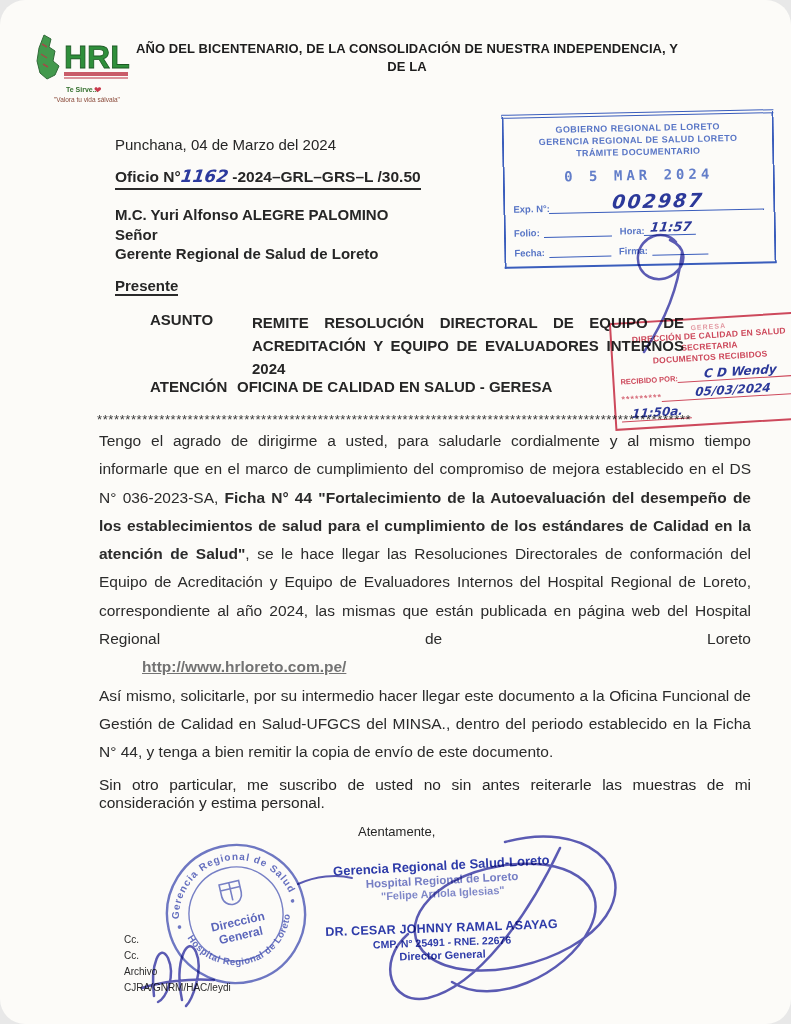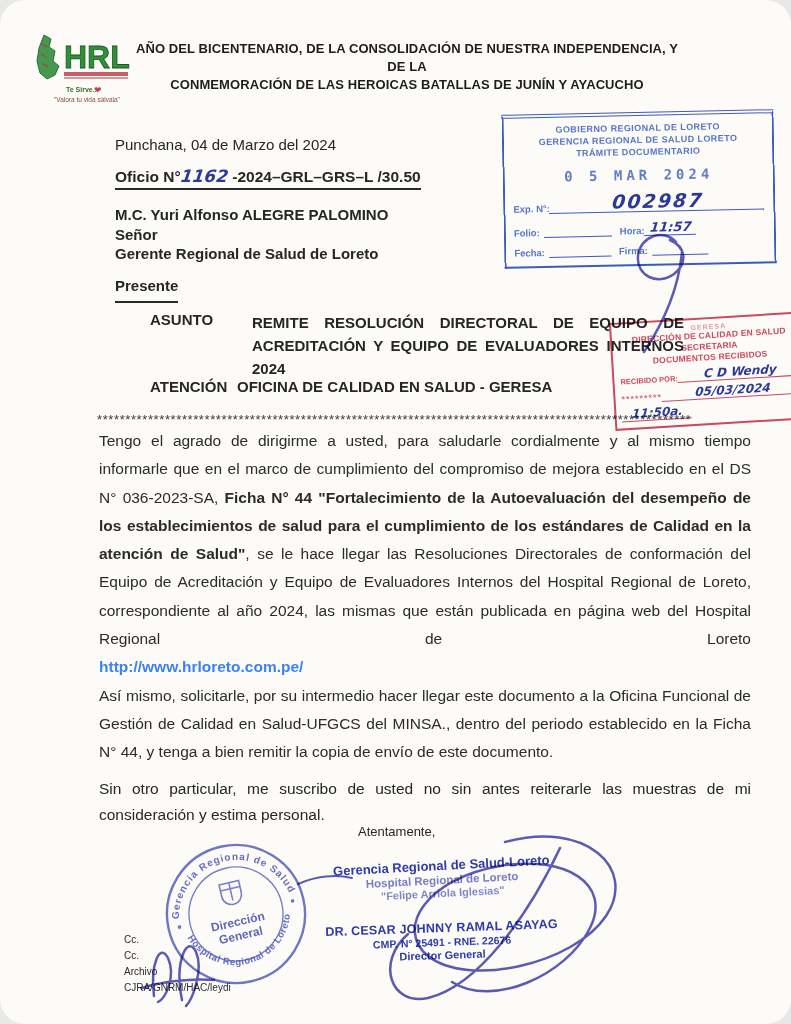--- a/index.html
+++ b/index.html
@@ -13,34 +13,34 @@
        line-height:18px;color:#1d1d1d;letter-spacing:.1px;}
 
   
   .place-date{left:115px;top:136px;font-size:15px;}
   .oficio{left:115px;top:166px;font-size:15.5px;font-weight:700;border-bottom:2px solid #2a2a2a;
           padding-bottom:2px;}
   .hand{font-family:"DejaVu Sans", sans-serif;font-style:italic;display:inline-block;
         transform:skewX(-8deg);color:#2c3a9e;font-weight:600;}
   .recipient{left:115px;top:205px;font-size:15px;font-weight:700;line-height:19.5px;}
   .presente{left:115px;top:277px;font-size:15px;font-weight:700;border-bottom:2px solid #2a2a2a;
-            padding-bottom:7px;}
+            padding-bottom:0;}
   .asunto-label{left:150px;top:311px;font-size:15px;font-weight:700;}
   .asunto-text{left:252px;top:311px;width:432px;font-size:15px;font-weight:700;line-height:23px;
                text-align:justify;}
   .atencion-label{left:150px;top:378px;font-size:15px;font-weight:700;}
   .atencion-text{left:237px;top:378px;font-size:15px;font-weight:700;}
   .stars-line{left:97px;top:412px;width:655px;font-size:13px;letter-spacing:.6px;color:#3a3a3a;
               white-space:nowrap;overflow:hidden;}
   .body-block{left:99px;top:427px;width:652px;font-size:15.5px;line-height:28.3px;color:#2b2b2b;}
   .p-just{text-align:justify;}
   .p-just-last{text-align:justify;text-align-last:justify;}
   .seg-bold{font-weight:700;}
-  .url-line{color:#3b82f6;font-weight:600;}
-  .p3{left:99px;top:776px;width:652px;font-size:15.5px;line-height:26px;text-align:justify;}
+  .url-line{color:#737373;text-decoration:underline;font-weight:600;margin-left:43px;}
+  .p3{left:99px;top:776px;width:652px;font-size:15.5px;line-height:18px;text-align:justify;}
   .closing{left:358px;top:824px;font-size:13px;}
 
   
   .rstamp{left:503px;top:112px;width:252px;transform:rotate(-1.2deg);
           border:2px solid #3a5ec2;border-top:4px double #3a5ec2;padding:6px 8px 8px 8px;
           color:#3d60c3;mix-blend-mode:multiply;}
   .rstamp .t{font-size:9px;font-weight:700;text-align:center;letter-spacing:.4px;line-height:12px;
              opacity:.85;}
   .rstamp .dt{margin-top:9px;text-align:center;font-family:"DejaVu Sans Mono", monospace;
               font-size:14px;font-weight:700;letter-spacing:4px;opacity:.8;}
@@ -92,21 +92,20 @@
       <rect x="36" y="42" width="64" height="4" fill="#c04050" opacity="0.85"></rect>
       <rect x="36" y="47" width="64" height="2" fill="#c04050" opacity="0.55"></rect>
       <text x="38" y="62" font-size="7" fill="#35702f" font-weight="700">Te Sirve...</text>
       <text x="66" y="63" font-size="9" fill="#c93a4c">❤</text>
       <text x="26" y="72" font-size="6.5" fill="#8a4a3a">"Valora tu vida sálvala"</text>
     </svg>
   </div>
 
   <div class="abs hdr">
     <div>AÑO DEL BICENTENARIO, DE LA CONSOLIDACIÓN DE NUESTRA INDEPENDENCIA, Y DE LA</div>
-    <div>CONMEMORACIÓN DE LAS HEROICAS BATALLAS DE JUNÍN Y AYACUCHO</div>
   </div>
 
   <div class="abs rstamp">
     <div class="t">GOBIERNO REGIONAL DE LORETO</div>
     <div class="t">GERENCIA REGIONAL DE SALUD LORETO</div>
     <div class="t">TRÁMITE DOCUMENTARIO</div>
     <div class="dt">0 5  MAR  2024</div>
     <div class="row">
       <span class="lbl">Exp. N°:</span>
       <span class="exp-hand hand">002987</span>

